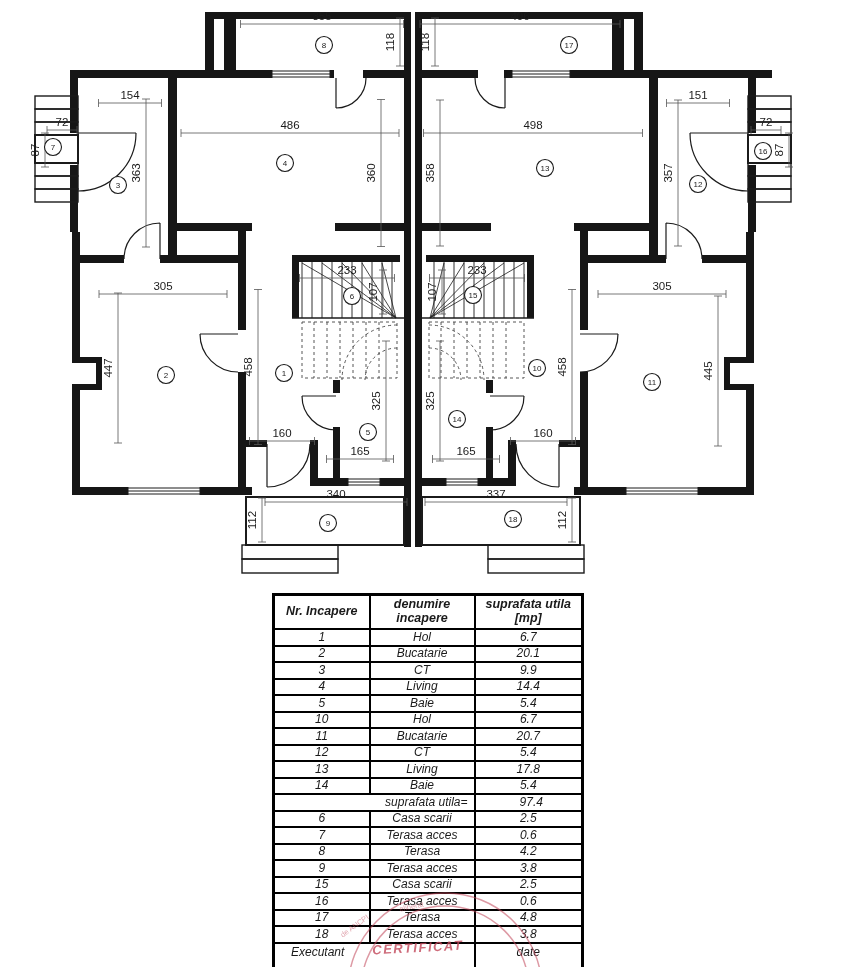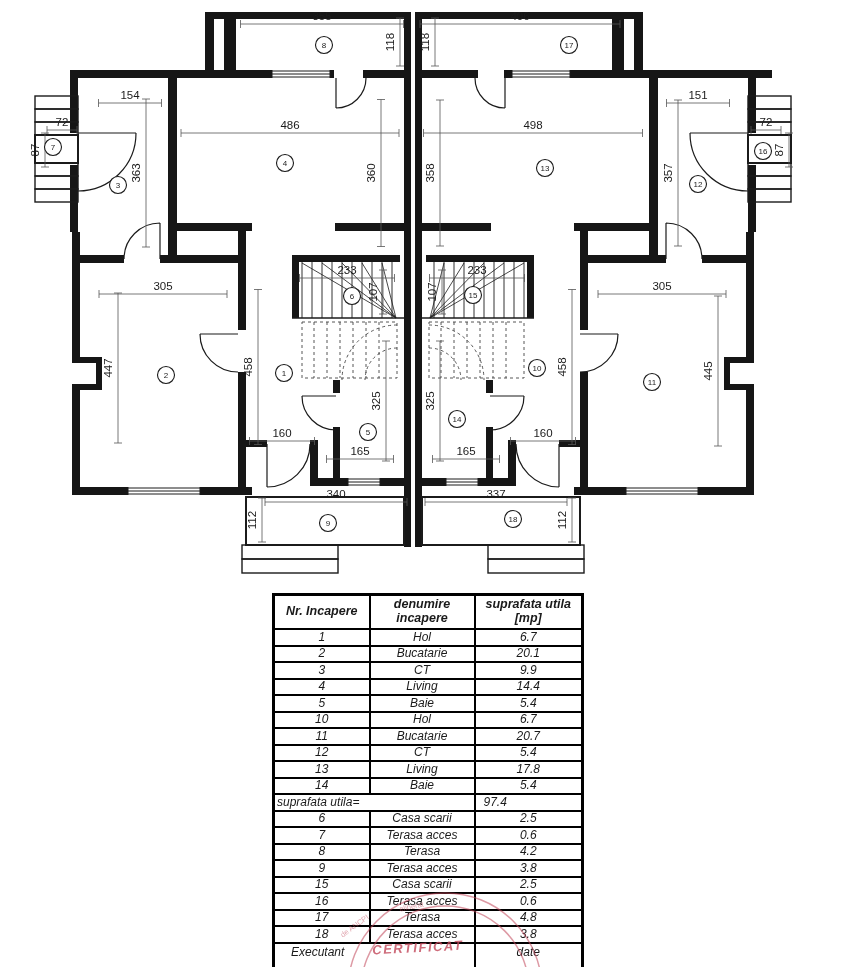--- a/index.html
+++ b/index.html
@@ -10,22 +10,22 @@
   .dim-text{font-size:11.5px;fill:#1b1b1b;}
   .room-num{font-size:8px;fill:#1b1b1b;}
   .wall{fill:#161616;}
   .table-wrap{position:absolute;left:272px;top:593px;width:309px;}
   table{border-collapse:collapse;width:100%;table-layout:fixed;
         font-style:italic;color:#1a1a1a;border:3px solid #000;}
   col.c1{width:96px;} col.c2{width:105px;} col.c3{width:108px;}
   th,td{border:2px solid #000;padding:0 2px;text-align:center;
         font-size:12px;height:14.5px;line-height:1.1;overflow:hidden;white-space:nowrap;}
   th{font-weight:bold;font-size:12.5px;height:32px;font-style:italic;}
-  td.merge-label{text-align:left;padding-right:6px;}
-  td.val-left{text-align:left;padding-left:8px;}
+  td.merge-label{text-align:right;padding-right:6px;}
+  td.val-left{text-align:center;padding-left:8px;}
   td.foot-left{text-align:left;padding-left:16px;height:22px;vertical-align:top;padding-top:2px;}
   td.foot-right{height:22px;vertical-align:top;padding-top:2px;}
   .stamp{position:absolute;top:0;left:0;pointer-events:none;}
 </style>
 </head>
 <body>
 
 <div class="plan">
 <svg width="842" height="585" viewBox="0 0 842 585" xmlns="http://www.w3.org/2000/svg">
 

